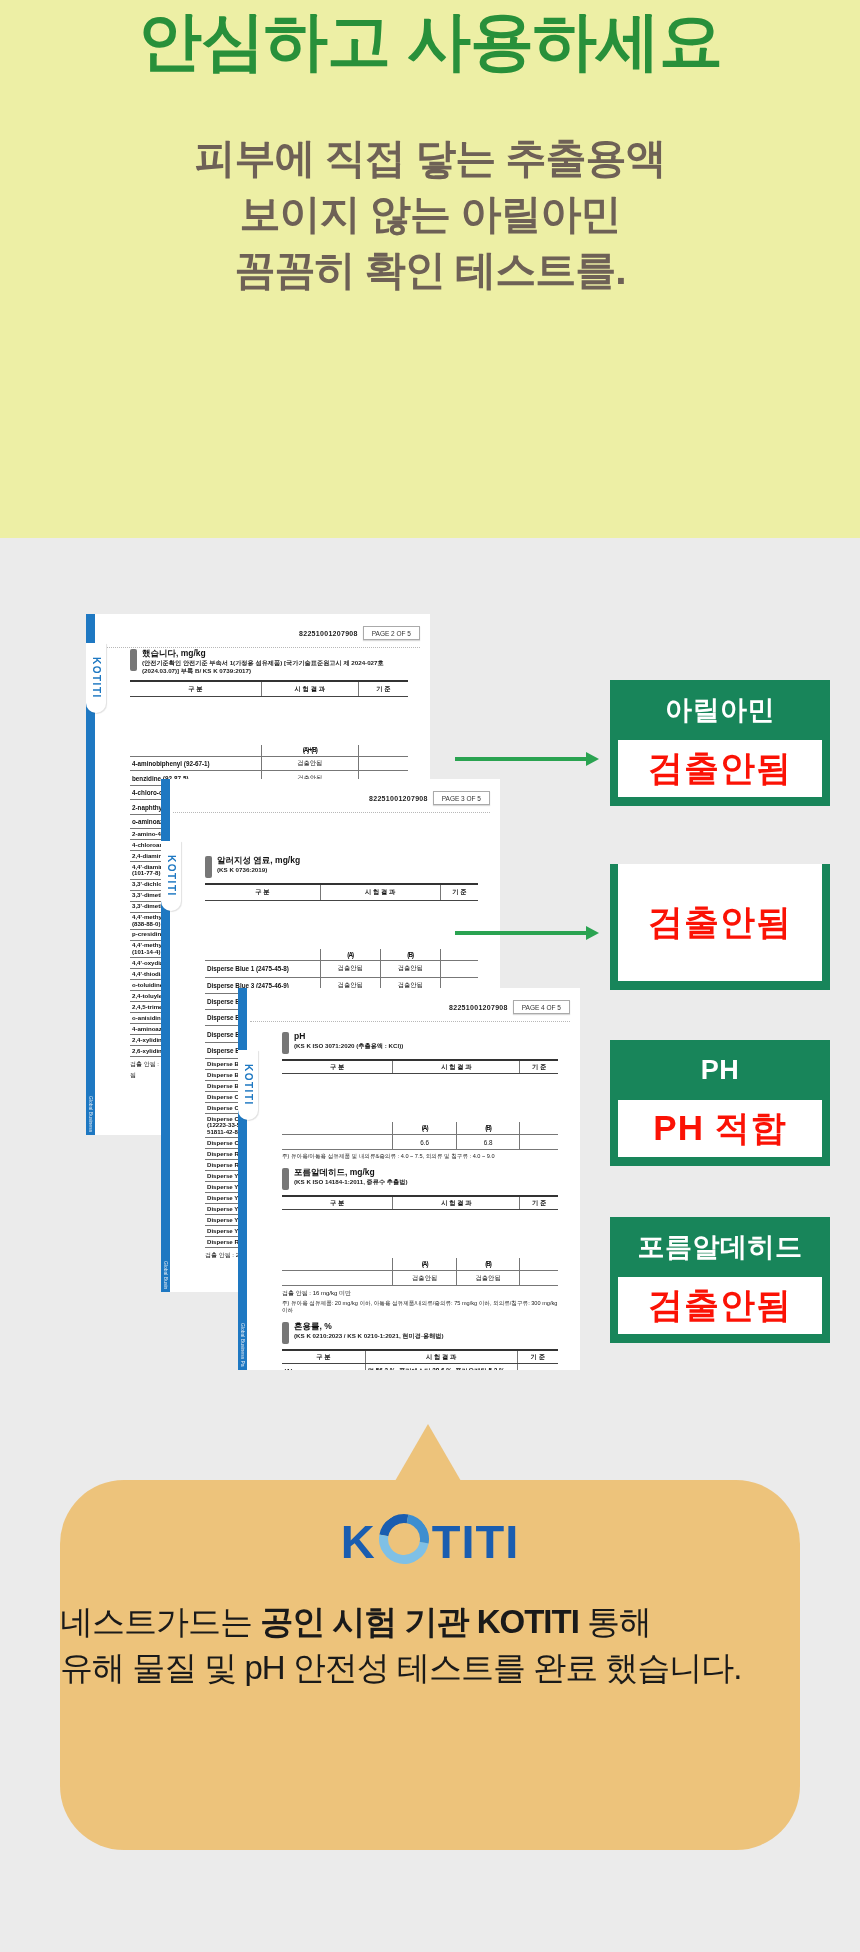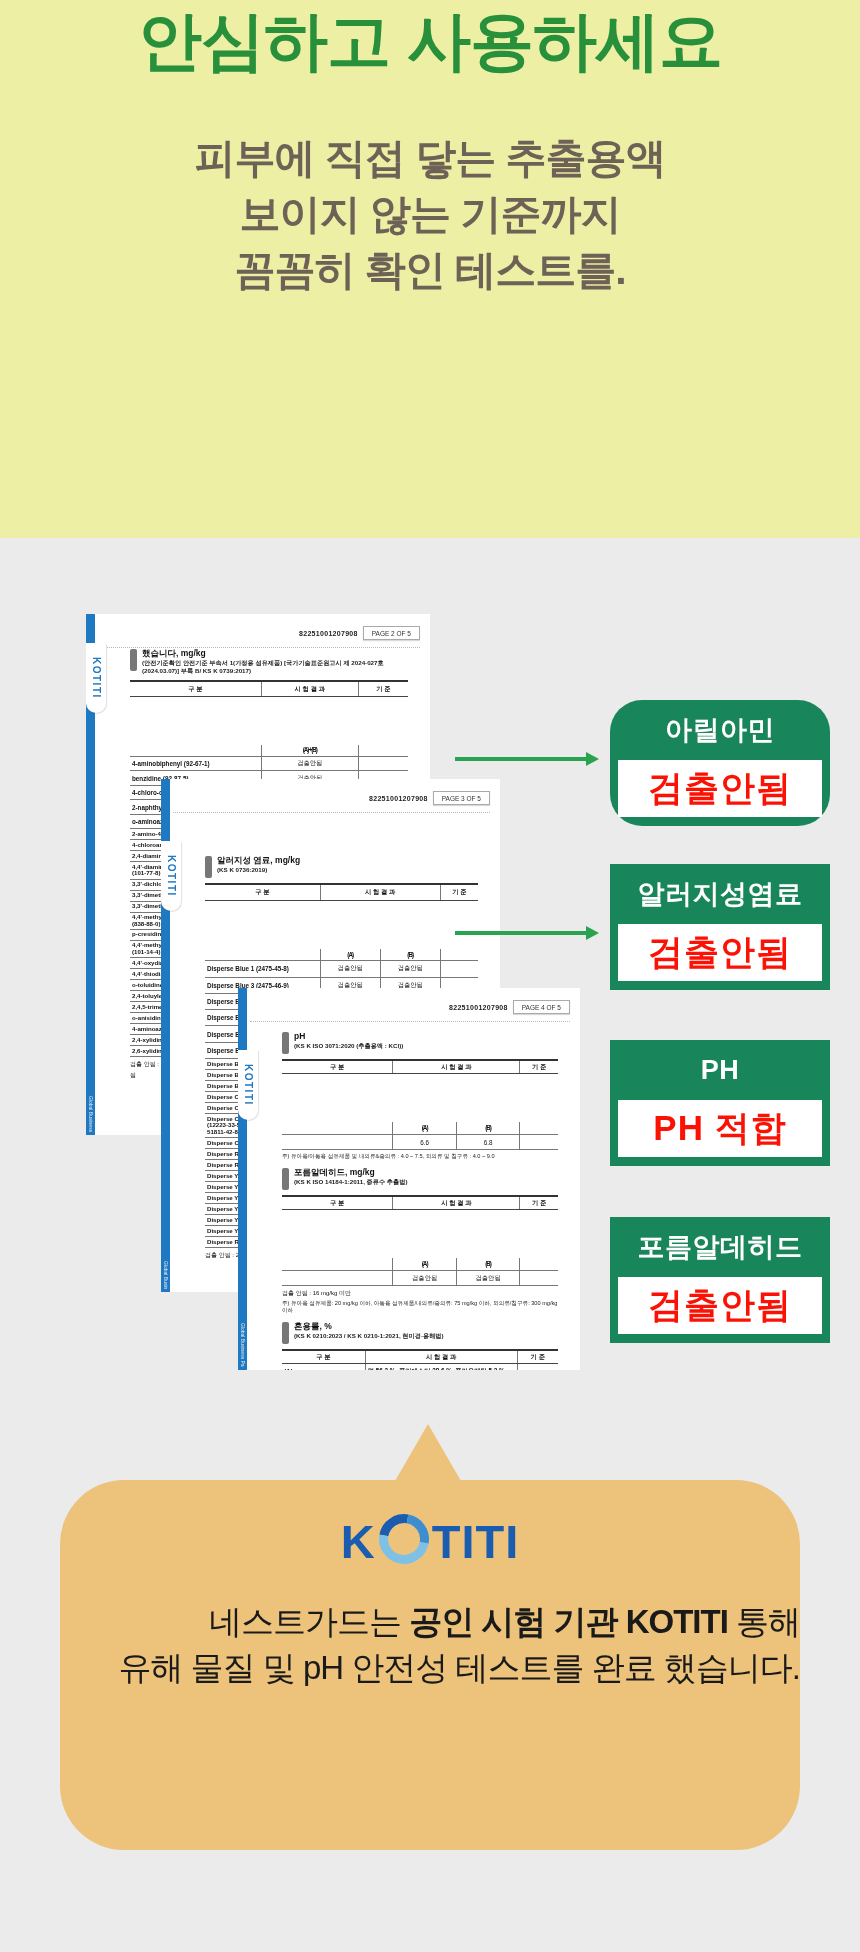--- a/index.html
+++ b/index.html
@@ -56,48 +56,48 @@
 
   
   .arrow{position:absolute;height:3.5px;background:#2aa351;z-index:4;}
   .arrow::after{content:'';position:absolute;right:-12px;top:-5.2px;width:0;height:0;
                 border-left:13px solid #2aa351;border-top:7px solid transparent;border-bottom:7px solid transparent;}
   #arrow1{left:455px;top:219px;width:132px;}
   #arrow2{left:455px;top:393px;width:132px;}
 
   
   .rbox{position:absolute;left:610px;width:220px;height:126px;background:#18855a;display:flex;flex-direction:column;z-index:4;}
-  #rbox1{top:162px;border-radius:32px;} #rbox2{top:326px;} #rbox3{top:502px;} #rbox4{top:679px;}
+  #rbox1{top:142px;} #rbox2{top:326px;} #rbox3{top:502px;} #rbox4{top:679px;}
   .rbox-label{height:60px;display:flex;align-items:center;justify-content:center;color:#fff;font-size:27px;font-weight:700;letter-spacing:0.5px;}
   .rbox-result{margin:0 8px 9px;background:#fff;flex:1;display:flex;align-items:center;justify-content:center;
                color:#fb1205;font-size:35px;font-weight:800;letter-spacing:1px;}
 
   
   .bubble-tri{position:absolute;left:395px;top:886px;width:0;height:0;z-index:5;
               border-left:33px solid transparent;border-right:33px solid transparent;border-bottom:57px solid #edc37b;}
   .bubble{position:absolute;left:60px;top:942px;width:740px;height:370px;background:#edc37b;border-radius:64px;z-index:5;}
   .logo-row{margin-top:34px;text-align:center;font-size:47px;font-weight:800;color:#1a5db0;letter-spacing:1px;}
   .o-ring{display:inline-block;width:32px;height:32px;border-radius:50%;box-sizing:content-box;
           border:9px solid #7fc0e6;border-top-color:#1a5db0;border-right-color:#3d8ed0;
           transform:rotate(-35deg);vertical-align:-6px;margin:0 3px;}
   .pill{margin:26px auto 0;width:595px;height:95px;background:#fff;border-radius:48px;
         display:flex;align-items:center;justify-content:center;font-size:41px;font-weight:800;color:#000;letter-spacing:-1px;}
-  .bubble-text{margin-top:30px;text-align:right;font-size:33px;color:#1a1a1a;line-height:46px;font-weight:500;letter-spacing:-1px;}
+  .bubble-text{margin-top:30px;text-align:left;font-size:33px;color:#1a1a1a;line-height:46px;font-weight:500;letter-spacing:-1px;}
   .bubble-text b{font-weight:800;}
 </style>
 </head>
 <body>
 
 <div class="page">
 
   <div class="top">
     <div class="t2">안심하고 사용하세요</div>
     <div class="tsub">
       <div>피부에 직접 닿는 추출용액</div>
-      <div>보이지 않는 기준까지</div>
+      <div>보이지 않는 아릴아민</div>
       <div>꼼꼼히 확인 테스트를.</div>
     </div>
   </div>
 
   <div class="content">
 
     <div class="doc" id="doc1">
       <div class="doc-bar"></div>
       <div class="doc-tab">
         <span class="doc-tab-text">KOTITI</span>
@@ -373,21 +373,20 @@
     </div>
 
     <div class="arrow" id="arrow1"></div>
     <div class="arrow" id="arrow2"></div>
 
     <div class="rbox" id="rbox1">
       <div class="rbox-label">아릴아민</div>
       <div class="rbox-result">검출안됨</div>
     </div>
     <div class="rbox" id="rbox2">
-      <div class="rbox-label">알러지성염료</div>
       <div class="rbox-result">검출안됨</div>
     </div>
     <div class="rbox" id="rbox3">
       <div class="rbox-label">PH</div>
       <div class="rbox-result">PH 적합</div>
     </div>
     <div class="rbox" id="rbox4">
       <div class="rbox-label">포름알데히드</div>
       <div class="rbox-result">검출안됨</div>
     </div>

